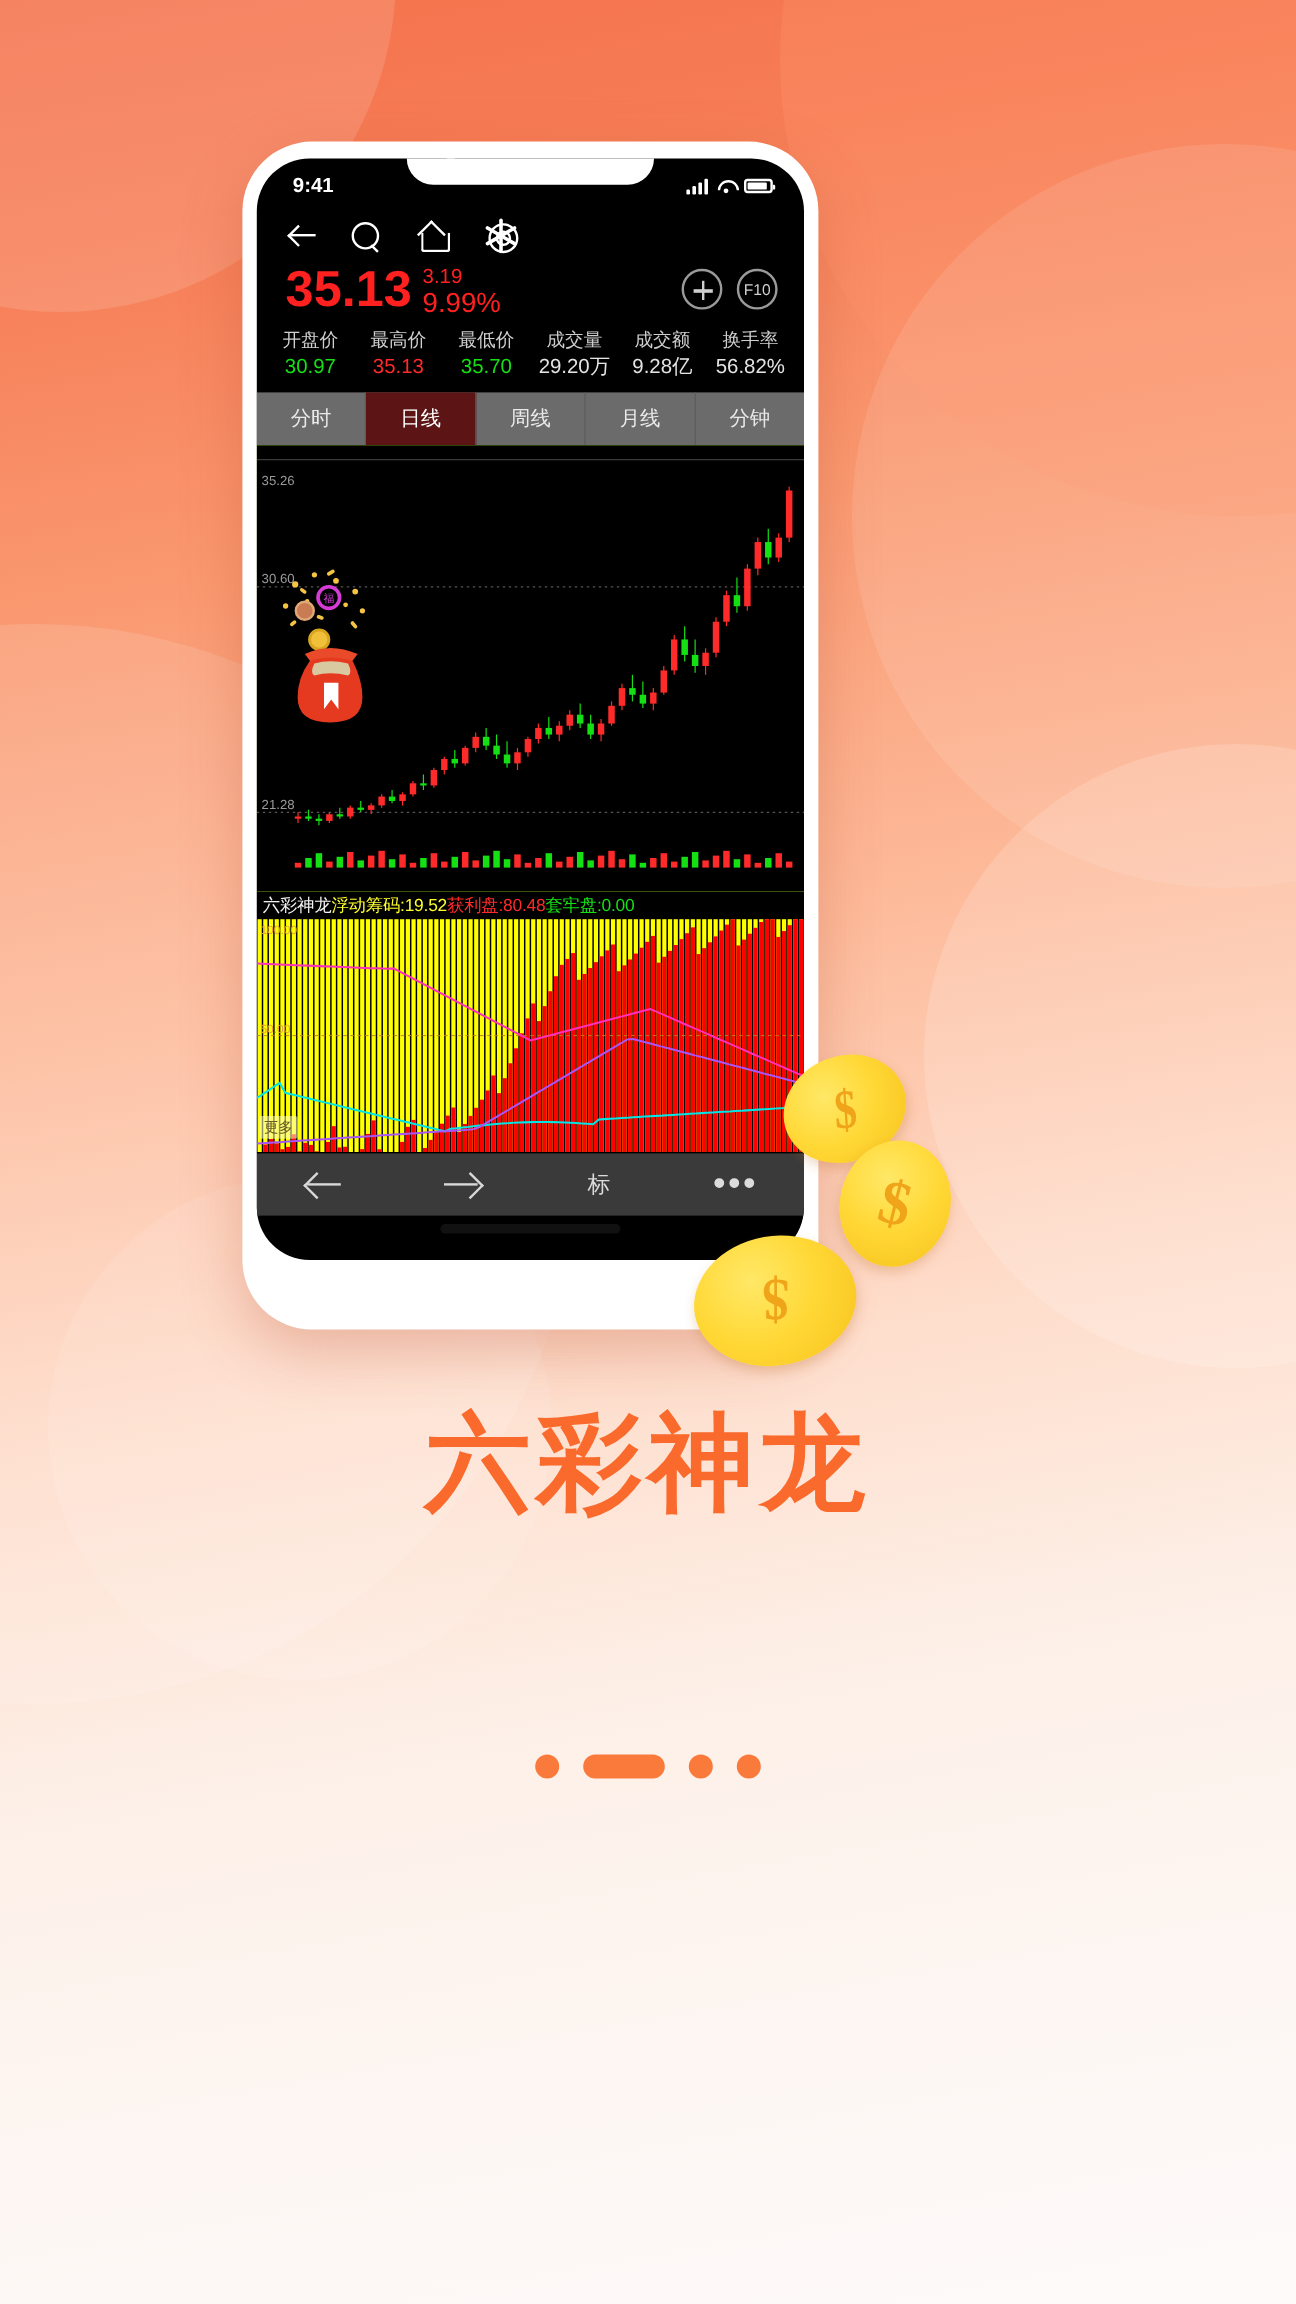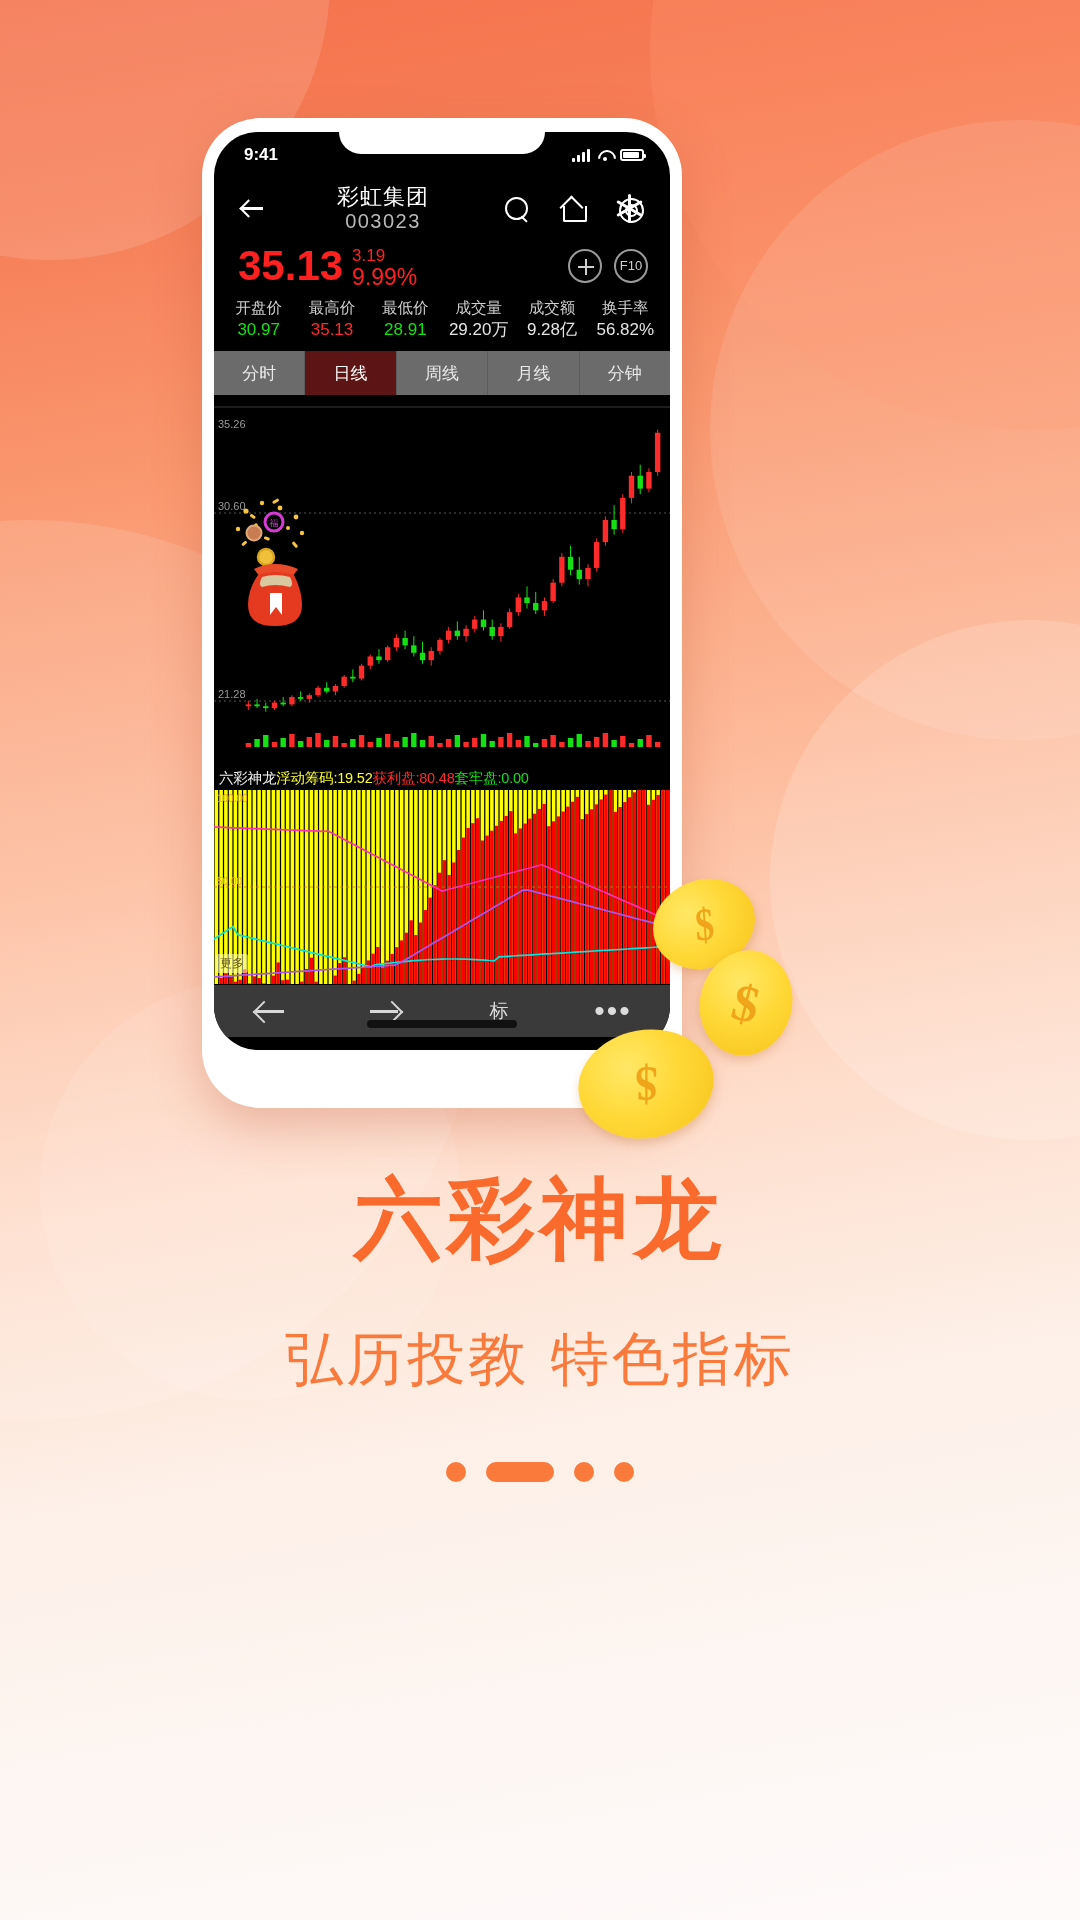--- a/index.html
+++ b/index.html
@@ -271,24 +271,20 @@
           </div>
         <div class="wifi"></div>
         <div class="batt"></div>
       </div>
     </div>
 
     <div id="appheader">
       <div id="backbtn">
         <div class="arrow-left"></div>
       </div>
-      <div id="titleblock">
-        <div id="stockname">彩虹集团</div>
-        <div id="stockcode">003023</div>
-      </div>
       <div class="hicon">
         <div class="mag"></div>
       </div>
       <div class="hicon">
         <div class="home-ic"></div>
       </div>
       <div class="hicon">
         <div class="gear">
             <i></i>
             <i></i>
@@ -314,21 +310,21 @@
       <div class="stat">
         <div class="lbl">开盘价</div>
         <div class="val v-green">30.97</div>
       </div>
       <div class="stat">
         <div class="lbl">最高价</div>
         <div class="val v-red">35.13</div>
       </div>
       <div class="stat">
         <div class="lbl">最低价</div>
-        <div class="val v-green">28.91</div>
+        <div class="val v-green">35.70</div>
       </div>
       <div class="stat">
         <div class="lbl">成交量</div>
         <div class="val v-white">29.20万</div>
       </div>
       <div class="stat">
         <div class="lbl">成交额</div>
         <div class="val v-white">9.28亿</div>
       </div>
       <div class="stat">
@@ -773,21 +769,20 @@
     </div>
 </div>
 <div class="coin" id="coinC">
   <div class="coin-face">
       <span>$</span>
     </div>
 </div>
 
 <div id="promo">
   <div id="promo-title">六彩神龙</div>
-  <div id="promo-sub">弘历投教 特色指标</div>
 </div>
 
 <div id="dots">
   <div class="dot"></div>
   <div class="dot wide"></div>
   <div class="dot"></div>
   <div class="dot"></div>
 </div>
 
 </body></html>

